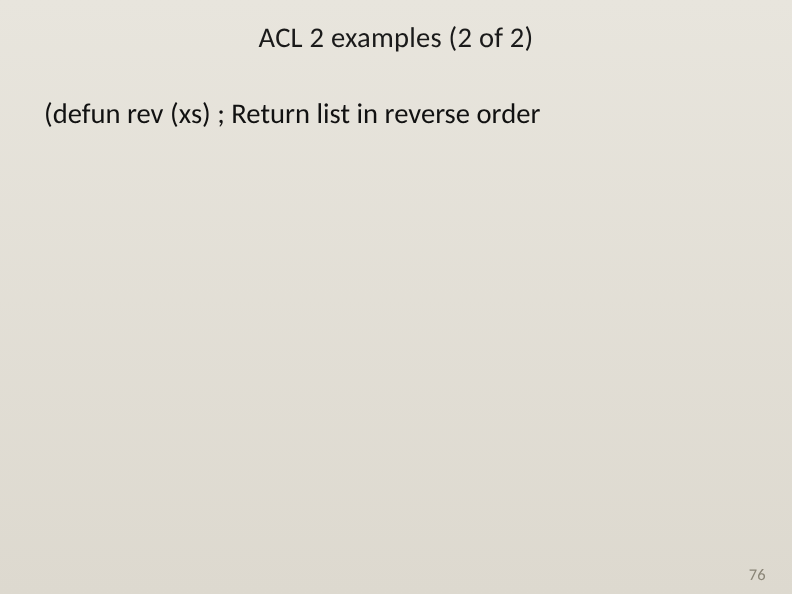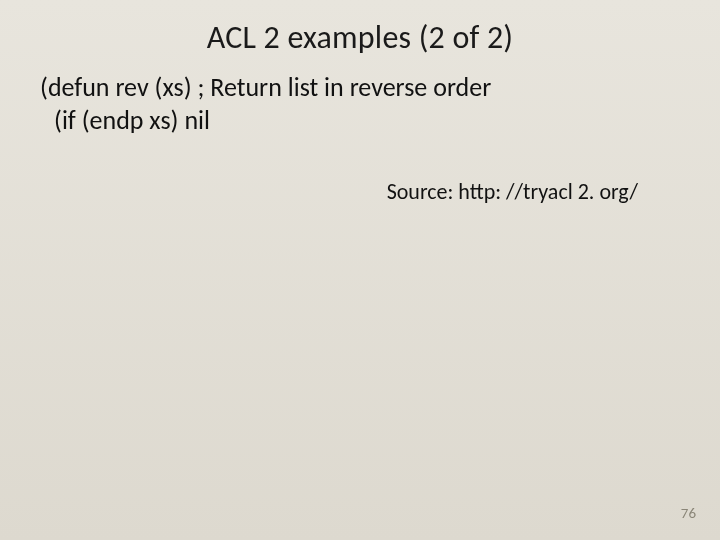--- a/index.html
+++ b/index.html
@@ -14,68 +14,67 @@
     position: relative;
   }
   .slide {
     width: 720px;
     height: 540px;
     position: relative;
     box-sizing: border-box;
   }
   .title {
     text-align: center;
-    font-size: 32px;
+    font-size: 26px;
     font-weight: 400;
     color: #1a1a1a;
     padding-top: 18px;
     padding-bottom: 14px;
     letter-spacing: 0.2px;
   }
   .body {
     padding: 0 40px 0 40px;
     font-size: 26px;
     line-height: 1.28;
     color: #111;
+    margin-top: 23px;
   }
   .block {
     margin-bottom: 36px;
   }
   .l0 { padding-left: 0; }
   .l1 { padding-left: 14px; }
   .l2 { padding-left: 28px; }
   .l3 { padding-left: 86px; }
   .source {
     text-align: right;
     font-size: 22px;
     padding-right: 42px;
     padding-top: 4px;
   }
   .pagenum {
     position: absolute;
     right: 24px;
-    bottom: 18px;
+    bottom: 8px;
     font-size: 15px;
     color: #8a8577;
   }
 </style>
 </head>
 <body>
 
 <div class="slide">
 
   <div class="title">ACL 2 examples (2 of 2)</div>
 
   <div class="body">
 
     <div class="block">
       <div class="l0">(defun rev (xs)  ; Return list in reverse order</div>
-      <div class="l1">(if (endp xs) nil</div>
     </div>
 
 
-    <div class="source">Source: http: //tryacl 2. org/</div>
 
   </div>
 
   <div class="pagenum">76</div>
 
 </div>
 
 </body></html>

